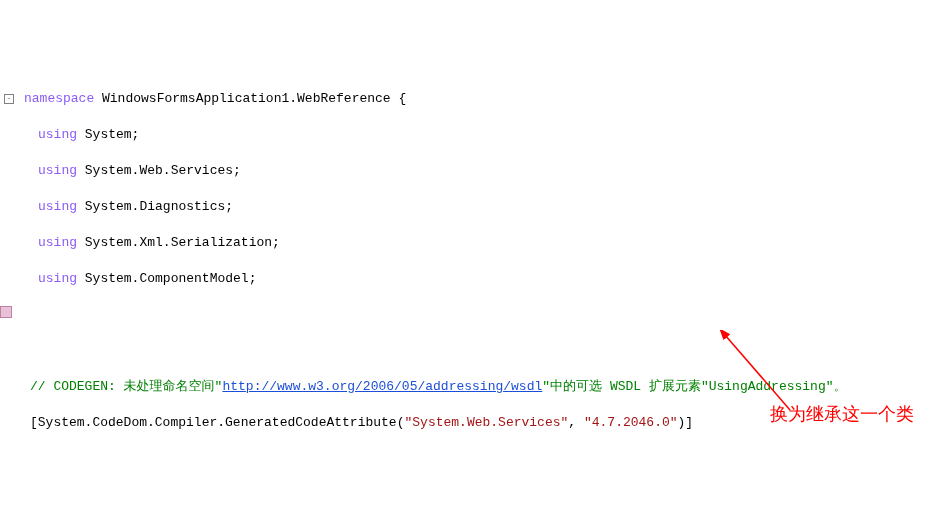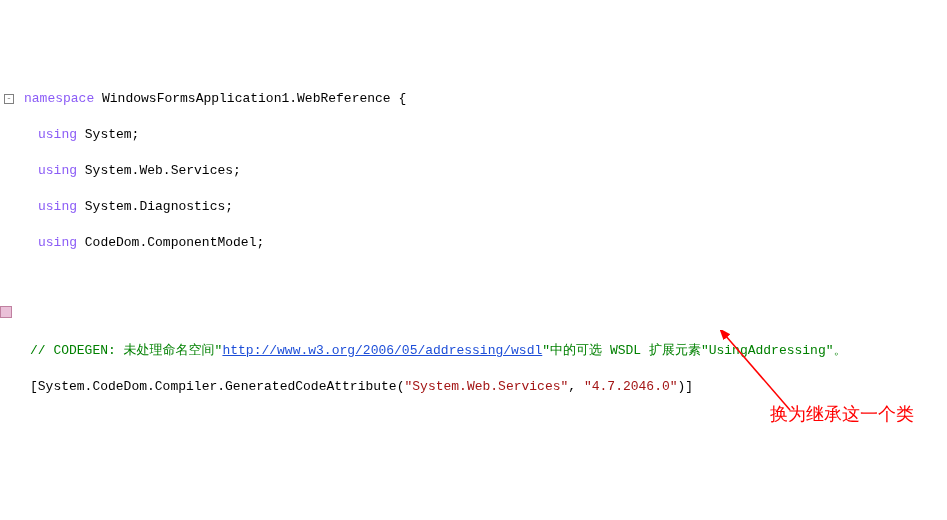--- a/index.html
+++ b/index.html
@@ -33,21 +33,22 @@
 </head>
 <body>
 
 
 
 <div class="code-area">
 <span class="line"><span class="bracket-box">-</span><span class="kw">namespace</span><span> WindowsFormsApplication1.WebReference {</span></span>
 <span class="line indent1"><span class="kw">using</span><span> System;</span></span>
 <span class="line indent1"><span class="kw">using</span><span> System.Web.Services;</span></span>
 <span class="line indent1"><span class="kw">using</span><span> System.Diagnostics;</span></span>
-<span class="line indent1"><span class="kw">using</span><span> CodeDom.ComponentModel;</span></span>
+<span class="line indent1"><span class="kw">using</span><span> System.Xml.Serialization;</span></span>
+<span class="line indent1"><span class="kw">using</span><span> System.ComponentModel;</span></span>
 <span class="line"> </span>
 <span class="line"> </span>
 <span class="line indent1"><span class="comment-green">// CODEGEN: 未处理命名空间"</span><a class="link">http://www.w3.org/2006/05/addressing/wsdl</a><span class="comment-green">"中的可选 WSDL 扩展元素"UsingAddressing"。</span></span>
 <span class="line indent1"><span>[System.CodeDom.Compiler.</span><span class="type">GeneratedCodeAttribute</span><span>(</span><span class="str">"System.Web.Services"</span><span>, </span><span class="str">"4.7.2046.0"</span><span>)]</span></span>
 
 
 
 
 
 

